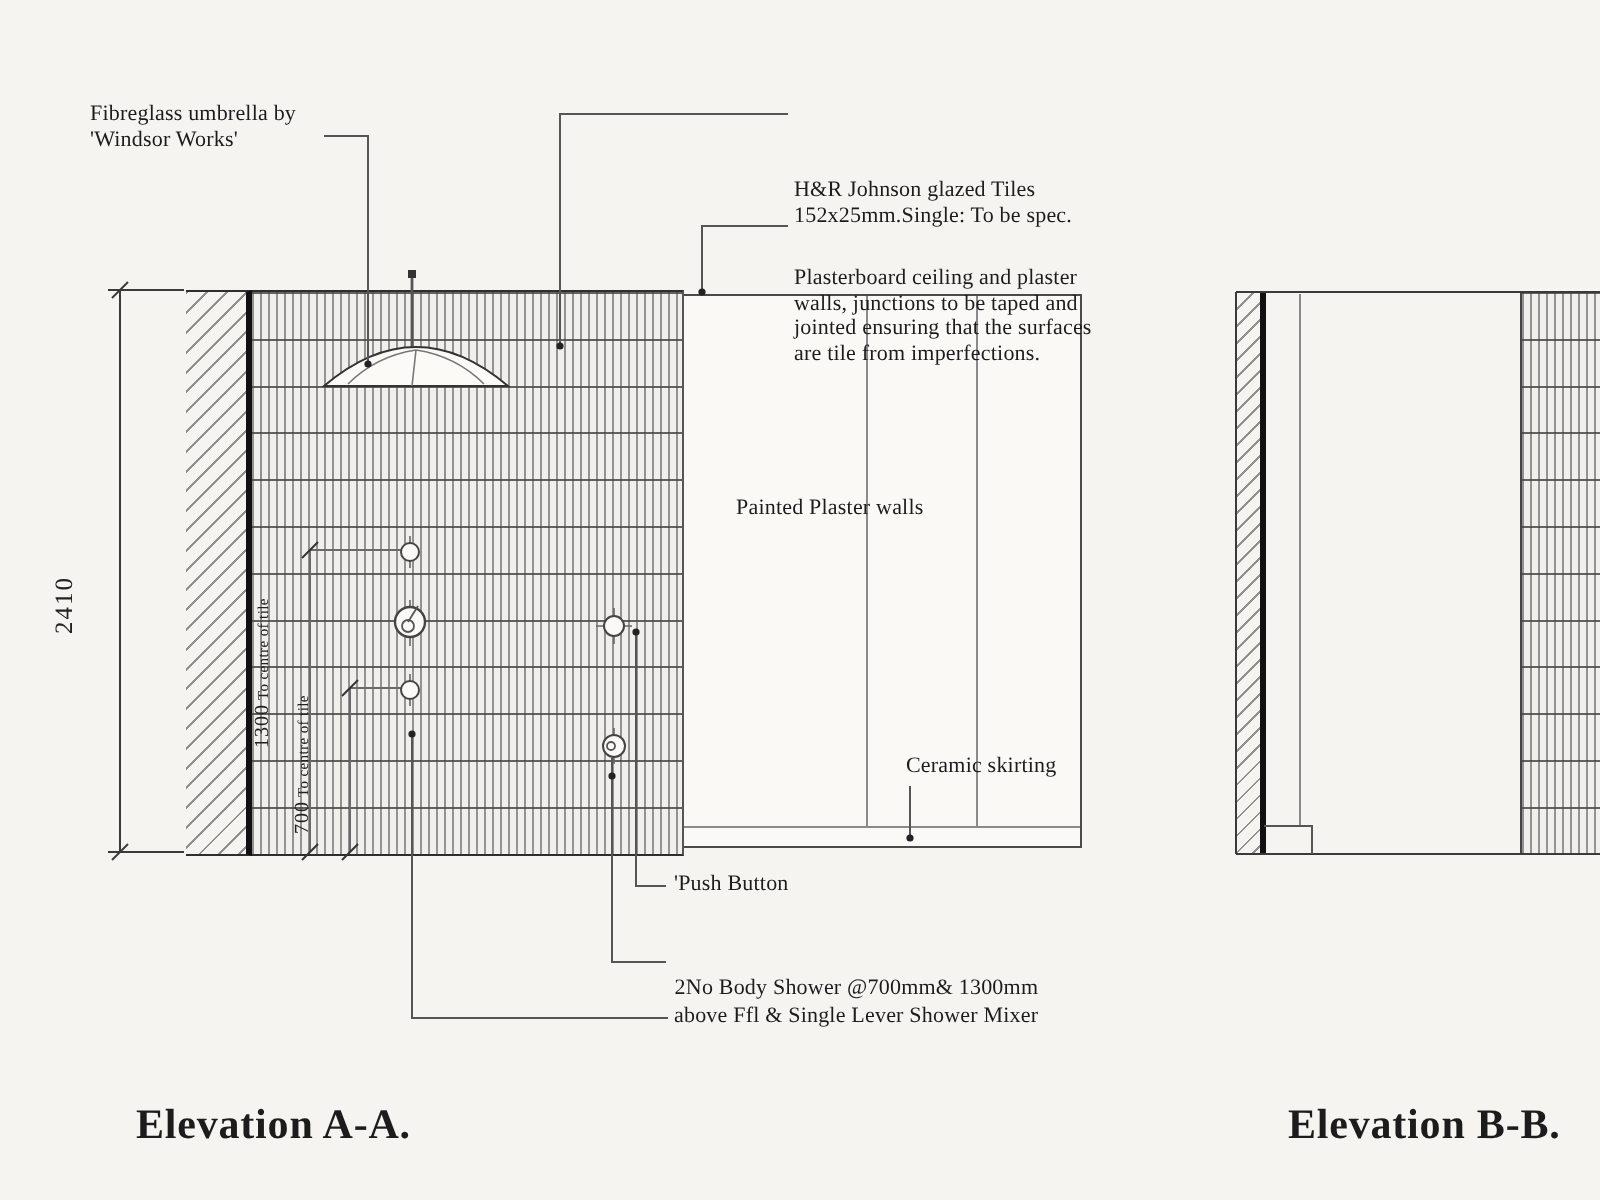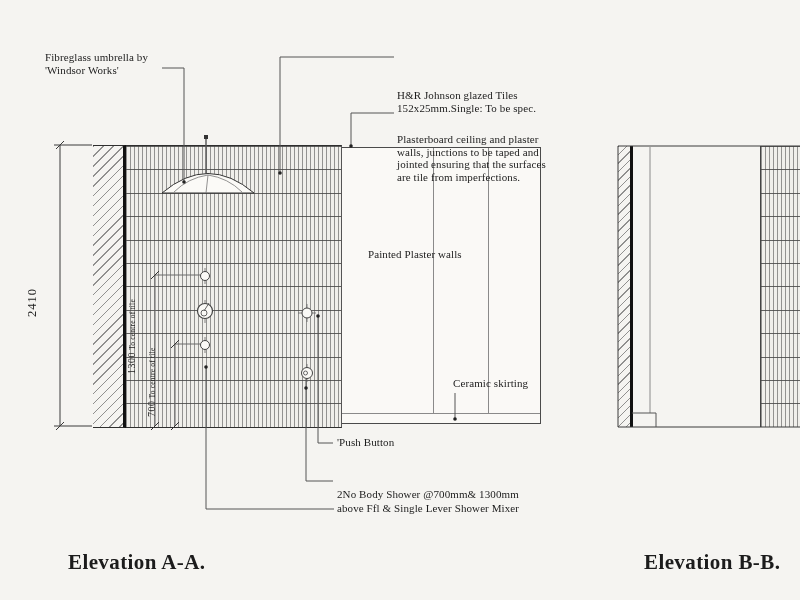--- a/index.html
+++ b/index.html
@@ -174,21 +174,21 @@
     <div>are tile from imperfections.</div>
   </div>
 
   <div class="lbl" style="left:368px;top:248px;text-align:center;">Painted Plaster walls</div>
 
   <div class="lbl" style="left:453px;top:377px;">Ceramic skirting</div>
 
   <div class="lbl" style="left:337px;top:436px;">'Push Button</div>
 
 
-  <div class="lbl" style="left:337px;top:488px;line-height:13.5px;">
+  <div class="lbl" style="left:337px;top:488px;line-height:13.5px;text-align:right;">
     <div>2No Body Shower @700mm&amp; 1300mm</div>
     <div>above Ffl &amp; Single Lever Shower Mixer</div>
   </div>
 
   <div class="dim-rot dim2410">2410</div>
 
   <div class="dim-rot dim1300">
     <span class="dim-val">1300</span><span class="dim-suffix"> To centre of tile</span>
   </div>
 

